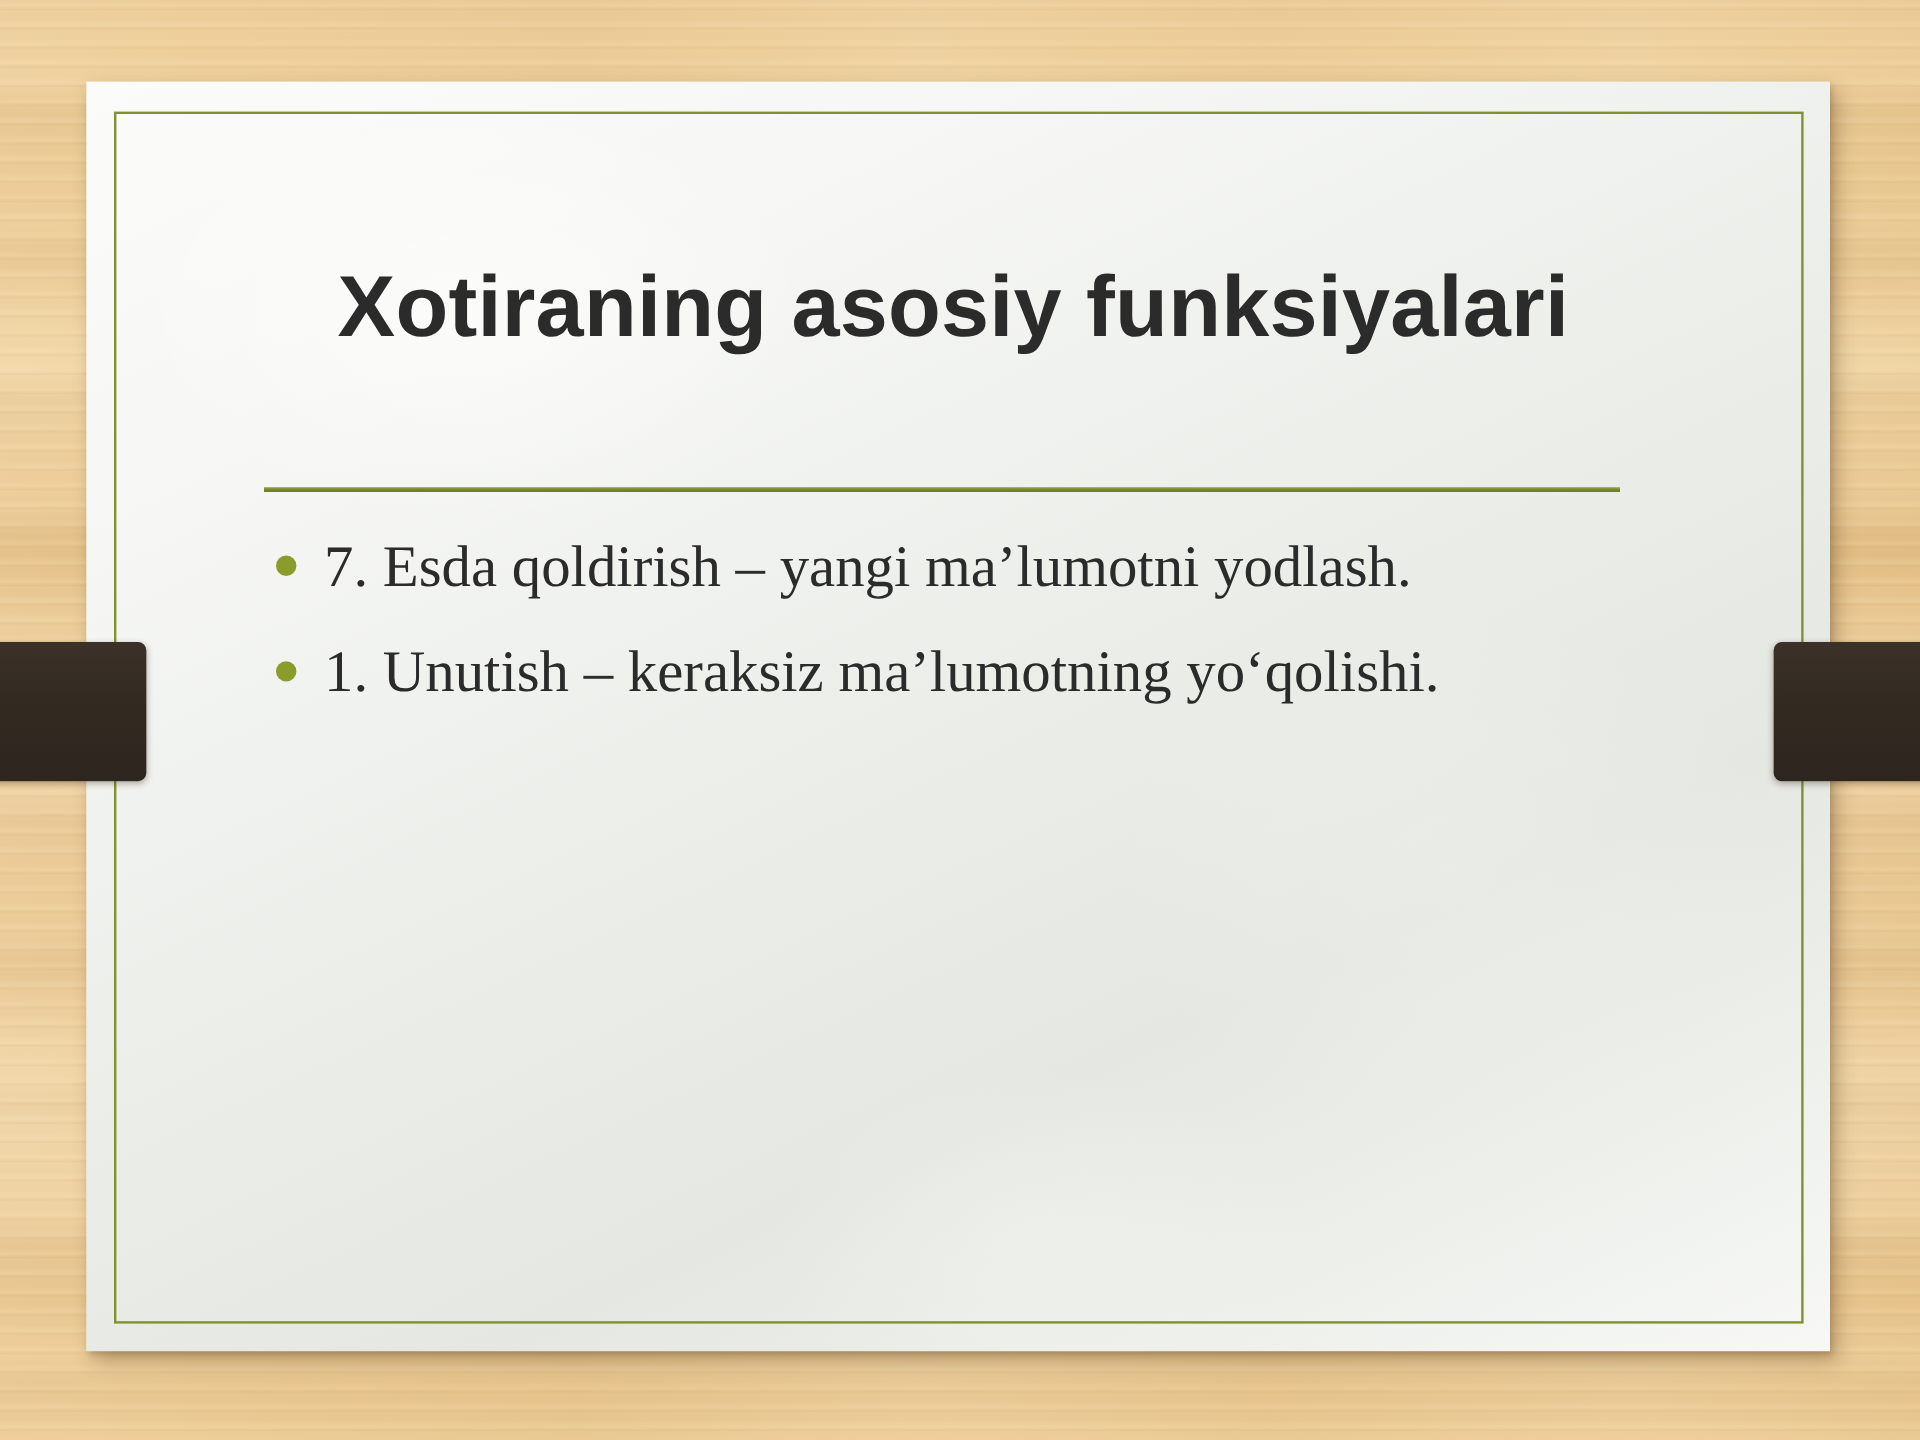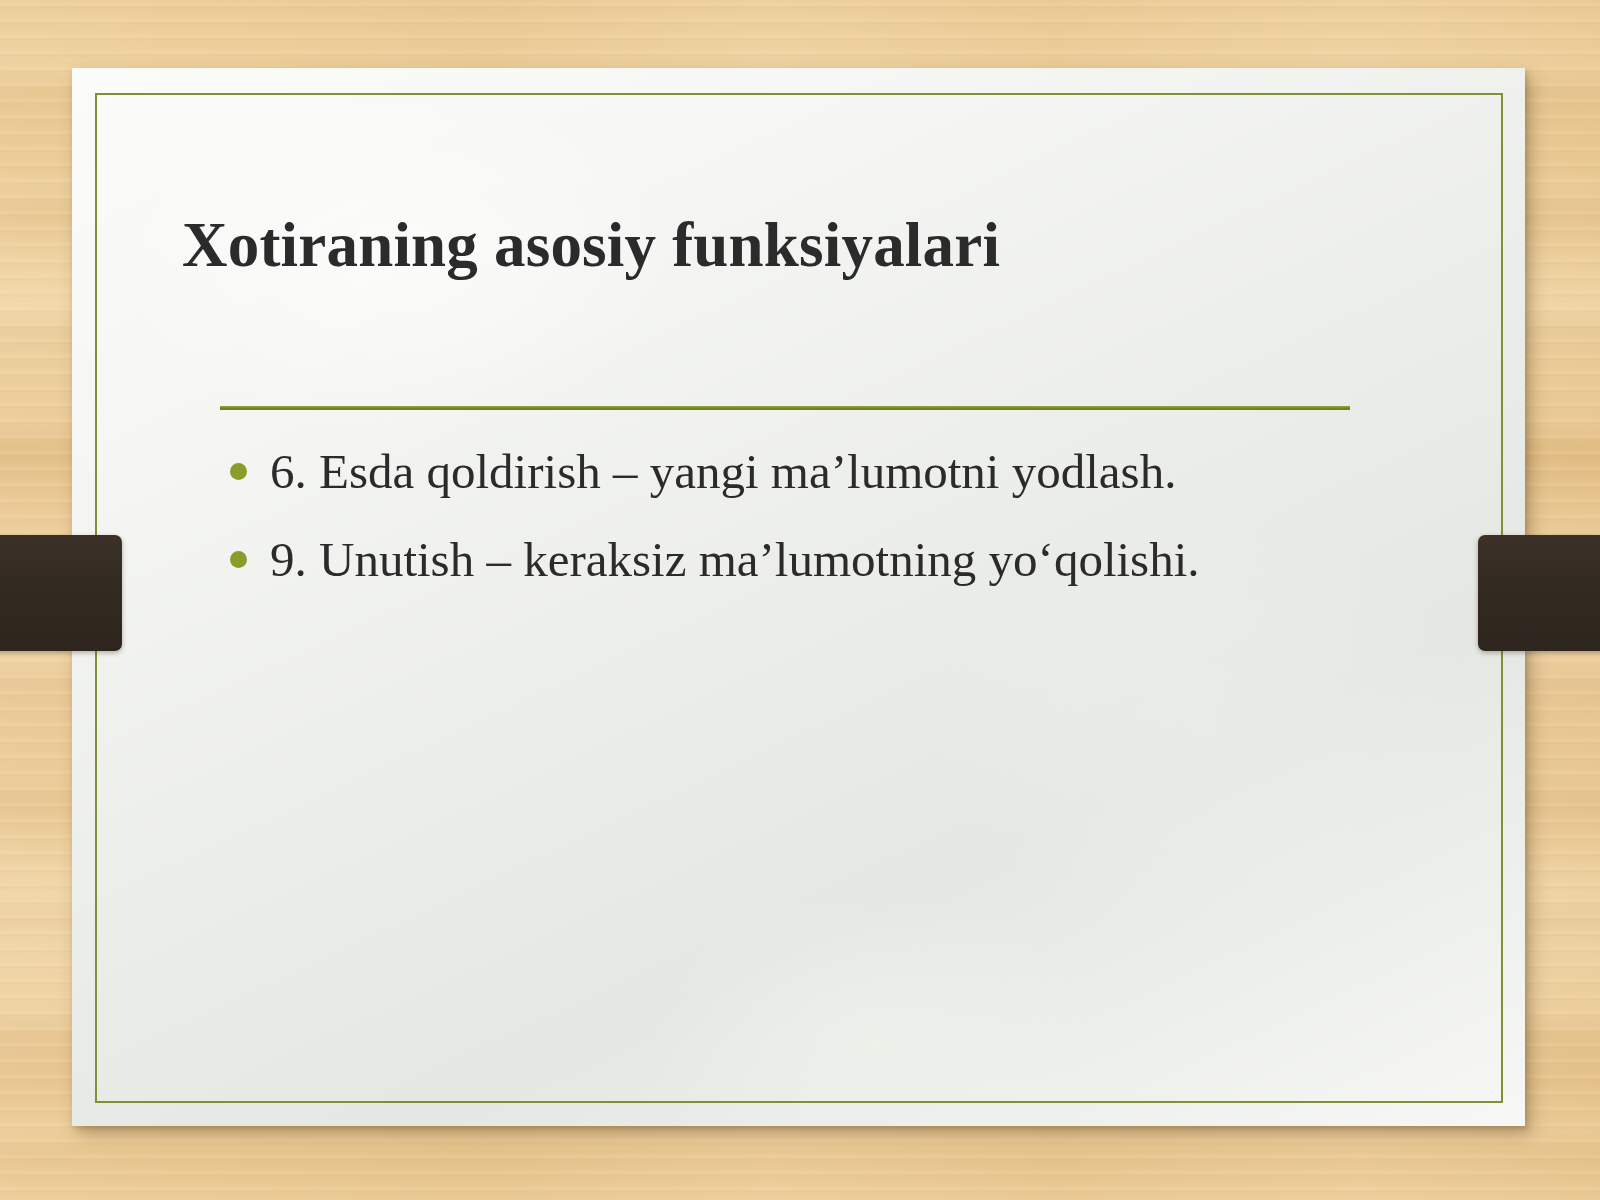--- a/index.html
+++ b/index.html
@@ -125,22 +125,23 @@
     width: 1453px;
     height: 1058px;
     z-index: 3;
   }
 
   .slide-title {
     position: absolute;
     left: 110px;
     top: 100px;
     width: 1225px;
-    font-family: Liberation Serif, serif;
-    font-size: 63px;
+    text-align: center;
+    font-family: Liberation Sans, sans-serif;
+    font-size: 72px;
     line-height: 1.12;
     color: #2b2b2b;
     letter-spacing: 0.2px;
   }
 
   .title-divider {
     position: absolute;
     left: 148px;
     top: 338px;
     width: 1130px;
@@ -191,24 +192,24 @@
 
     <div class="content">
 
       <h1 class="slide-title">Xotiraning asosiy funksiyalari</h1>
 
       <div class="title-divider"></div>
 
       <ul class="bullets">
         <li class="bullet-item">
           <span class="bullet-dot"></span>
-          <span>6. Esda qoldirish – yangi ma’lumotni yodlash.</span>
+          <span>7. Esda qoldirish – yangi ma’lumotni yodlash.</span>
         </li>
         <li class="bullet-item">
           <span class="bullet-dot"></span>
-          <span>9. Unutish – keraksiz ma’lumotning yo‘qolishi.</span>
+          <span>1. Unutish – keraksiz ma’lumotning yo‘qolishi.</span>
         </li>
       </ul>
 
     </div>
   </div>
 
 </div>
 
 </body></html>

